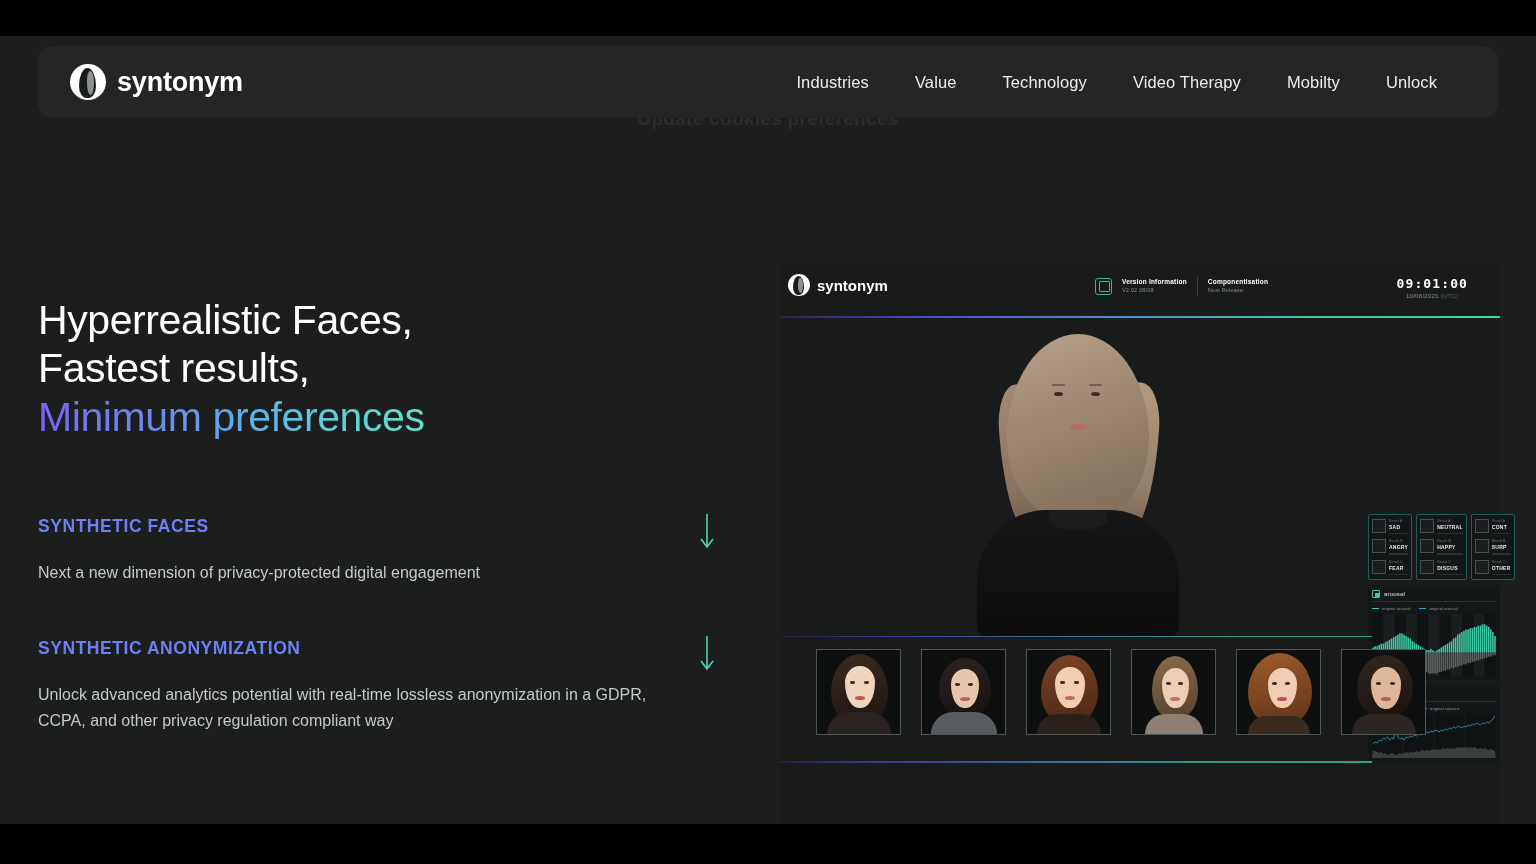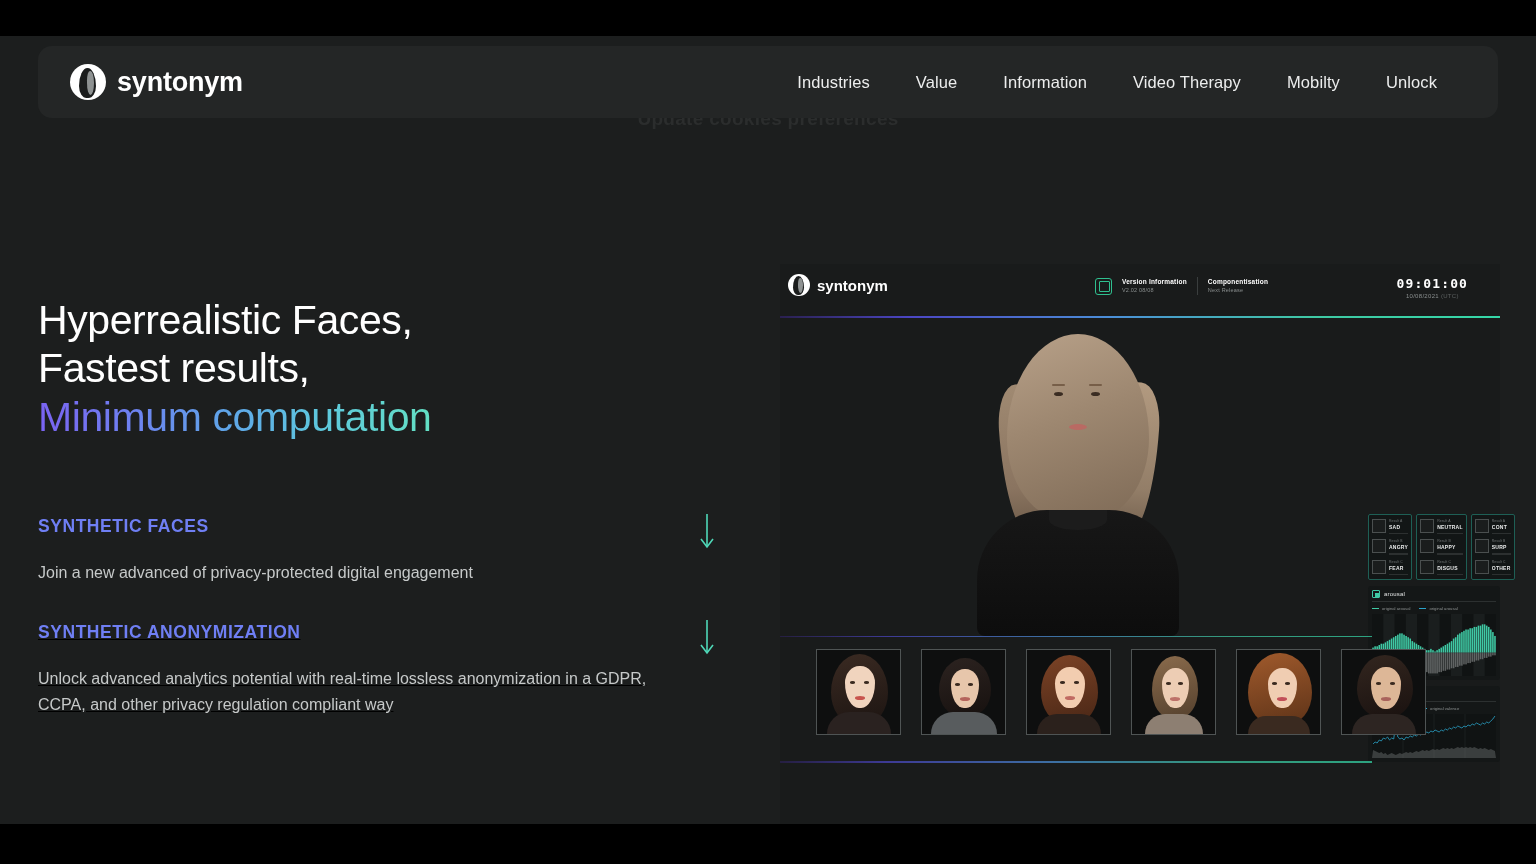--- a/index.html
+++ b/index.html
@@ -69,21 +69,21 @@
   .feature p {
     margin-top:23px; font-size:16px; line-height:1.62; color:#c6c9c9;
     max-width:650px; font-weight:400;
   }
   .arrow {
     position:absolute; right:18px; top:-4px;
     width:26px; height:40px; color:#4fd8b8;
   }
 
   #feature-1 { margin-top:75px; }
-  #feature-2 { margin-top:36px;text-decoration:underline; }
+  #feature-2 { margin-top:52px; }
 
   
   .app {
     position:absolute; left:780px; top:228px; width:720px; height:566px;
     background:#191b1b;
   }
   .app-head { position:relative; height:52px; }
   .app-logo { position:absolute; left:8px; top:10px; display:flex; align-items:center; gap:7px; }
   .app-logo-mark {
     width:22px; height:22px; border-radius:50%; background:#fff; position:relative; overflow:hidden;
@@ -224,41 +224,41 @@
     <div class="cookie-note">Update cookies preferences</div>
 
     <div class="header">
       <div class="logo">
         <div class="logo-mark"></div>
         <div class="logo-text">syntonym</div>
       </div>
       <div class="nav">
         <a href="#">Industries</a>
         <a href="#">Value</a>
-        <a href="#">Information</a>
+        <a href="#">Technology</a>
         <a href="#">Video Therapy</a>
         <a href="#">Mobilty</a>
         <a href="#">Unlock</a>
       </div>
     </div>
 
     <div class="left">
       <h1 class="hero">
         <span>Hyperrealistic Faces,</span><br>
         <span>Fastest results,</span><br>
-        <span class="grad">Minimum computation</span>
+        <span class="grad">Minimum preferences</span>
       </h1>
 
       <div class="feature" id="feature-1">
         <h2>SYNTHETIC FACES</h2>
         <svg class="arrow" viewBox="0 0 26 40">
           <line x1="13" y1="2" x2="13" y2="34" stroke="currentColor" stroke-width="1.6"></line>
           <polyline points="7,27 13,35 19,27" fill="none" stroke="currentColor" stroke-width="1.6"></polyline>
         </svg>
-        <p>Join a new advanced of privacy-protected digital engagement</p>
+        <p>Next a new dimension of privacy-protected digital engagement</p>
       </div>
 
       <div class="feature" id="feature-2">
         <h2>SYNTHETIC ANONYMIZATION</h2>
         <svg class="arrow" viewBox="0 0 26 40">
           <line x1="13" y1="2" x2="13" y2="34" stroke="currentColor" stroke-width="1.6"></line>
           <polyline points="7,27 13,35 19,27" fill="none" stroke="currentColor" stroke-width="1.6"></polyline>
         </svg>
         <p>Unlock advanced analytics potential with real-time lossless anonymization in a GDPR, CCPA, and other privacy regulation compliant way</p>
       </div>

